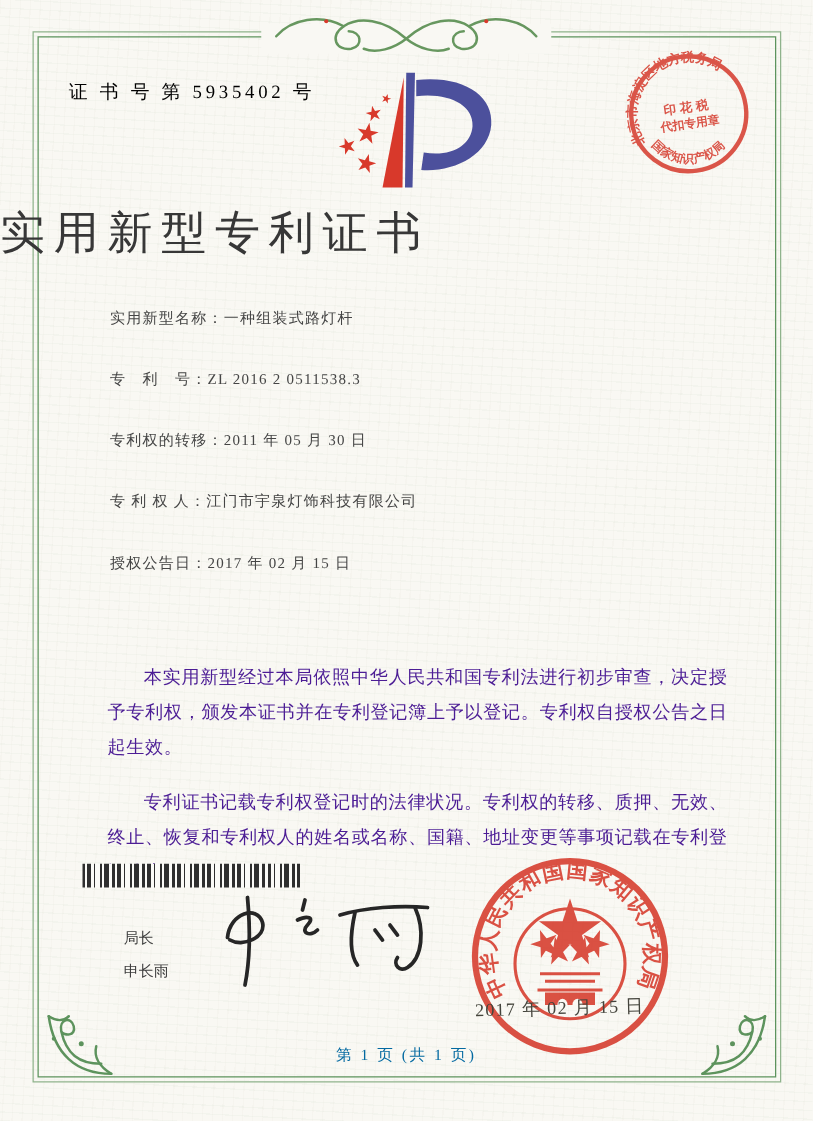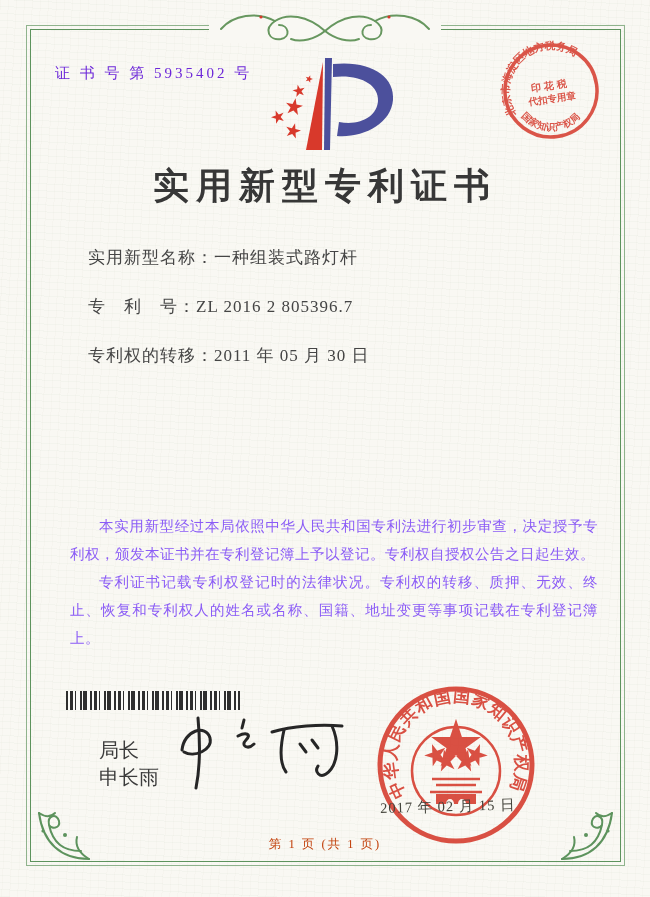--- a/index.html
+++ b/index.html
@@ -7,43 +7,43 @@
     width:650px;height:897px;position:relative;overflow:hidden;
     font-family:"Liberation Serif","DejaVu Serif",serif;
     background-color:#f9f8f3;
     background-image:
       repeating-linear-gradient(3deg, rgba(140,175,140,0.055) 0 1px, transparent 1px 7px),
       repeating-linear-gradient(93deg, rgba(170,160,130,0.04) 0 1px, transparent 1px 8px);
     color:#4a4a4a;
   }
   .frame-outer{position:absolute;left:26px;top:25px;right:25px;bottom:31px;border:1px solid #8fb38c;}
   .frame-inner{position:absolute;left:30px;top:29px;right:29px;bottom:35px;border:1.5px solid #5d935d;}
-  .cert-no{position:absolute;left:55px;top:64px;font-size:15px;letter-spacing:3px;color:#6d28d9;}
+  .cert-no{position:absolute;left:55px;top:64px;font-size:15px;letter-spacing:3px;color:#000000;}
   .logo{position:absolute;left:245px;top:58px;}
-  .title{position:absolute;left:0;top:162px;width:100%;text-align:center;
-         font-size:36px;font-weight:700;letter-spacing:7px;color:#373737;}
+  .title{position:absolute;left:0;top:162px;width:100%;text-align:left;
+         font-size:36px;font-weight:400;letter-spacing:7px;color:#373737;}
   .fields{position:absolute;left:88px;top:246px;right:50px;}
-  .field-row{height:49px;font-size:17px;color:#454545;letter-spacing:1px;}
+  .field-row{height:49px;font-size:12px;color:#454545;letter-spacing:1px;}
   .field-row .lbl{color:#454545;}
   .paras{position:absolute;left:70px;top:512px;right:52px;text-align:justify;}
-  .paras p{margin:0;text-indent:2em;font-size:14.5px;line-height:28px;color:#8b5cf6;letter-spacing:0.5px;}
+  .paras p{margin:16px;text-indent:2em;font-size:14.5px;line-height:28px;color:#4c1d95;letter-spacing:0.5px;}
   .barcode{position:absolute;left:66px;top:691px;width:174px;height:19px;
     background:repeating-linear-gradient(90deg,
       #2f2f2f 0 2px, #fbfbf8 2px 4px, #2f2f2f 4px 7px, #fbfbf8 7px 9px,
       #2f2f2f 9px 10px, #fbfbf8 10px 14px, #2f2f2f 14px 16px, #fbfbf8 16px 17px,
       #2f2f2f 17px 21px, #fbfbf8 21px 24px);}
-  .signer{position:absolute;left:99px;top:737px;font-size:20px;color:#3c3c3c;line-height:27px;
+  .signer{position:absolute;left:99px;top:737px;font-size:12px;color:#3c3c3c;line-height:27px;
           font-family:"Liberation Sans","DejaVu Sans",sans-serif;}
   .autograph{position:absolute;left:172px;top:710px;}
   .seal-main{position:absolute;left:374px;top:683px;}
   .seal-date{position:absolute;left:380px;top:797px;width:150px;font-size:14.5px;color:#44443c;
              letter-spacing:1px;transform:rotate(-1.5deg);}
   .tax-stamp{position:absolute;left:501px;top:41px;transform:rotate(-8deg);}
   .page-num{position:absolute;left:0;top:836px;width:100%;text-align:center;
-            font-size:12.5px;color:#c2410c;letter-spacing:2px;}
+            font-size:12.5px;color:#0369a1;letter-spacing:2px;}
   .ornament-top{position:absolute;left:203px;top:5px;}
   .flourish{position:absolute;}
   .flourish.bl{left:31px;bottom:32px;}
   .flourish.br{right:30px;bottom:32px;transform:scaleX(-1);}
   svg{display:block;}
 </style>
 </head>
 <body>
 
 <div class="frame-outer"></div>
@@ -107,22 +107,24 @@
   <g fill="#4c509c">
     <polygon points="80,0 87,0 85,92 79,92"></polygon>
     <path d="M88,6 C125,2 150,18 148,42 C146,66 118,80 92,78 L94,64 C116,68 132,58 133,43 C134,26 114,16 88,19 Z"></path>
   </g>
 </svg>
 
 <div class="title">实用新型专利证书</div>
 
 <div class="fields">
   <div class="field-row"><span class="lbl">实用新型名称：</span><span>一种组装式路灯杆</span></div>
-  <div class="field-row"><span class="lbl">专　利　号：</span><span>ZL 2016 2 805396.7</span></div>
+  <div class="field-row"><span class="lbl">专　利　号：</span><span>ZL 2016 2 0511538.3</span></div>
   <div class="field-row"><span class="lbl">专利权的转移：</span><span>2011 年 05 月 30 日</span></div>
+  <div class="field-row"><span class="lbl">专 利 权 人：</span><span>江门市宇泉灯饰科技有限公司</span></div>
+  <div class="field-row"><span class="lbl">授权公告日：</span><span>2017 年 02 月 15 日</span></div>
 </div>
 
 <div class="paras">
   <p>本实用新型经过本局依照中华人民共和国专利法进行初步审查，决定授予专利权，颁发本证书并在专利登记簿上予以登记。专利权自授权公告之日起生效。</p>
   <p>专利证书记载专利权登记时的法律状况。专利权的转移、质押、无效、终止、恢复和专利权人的姓名或名称、国籍、地址变更等事项记载在专利登记簿上。</p>
 </div>
 
 <div class="barcode"></div>
 
 <div class="signer">

